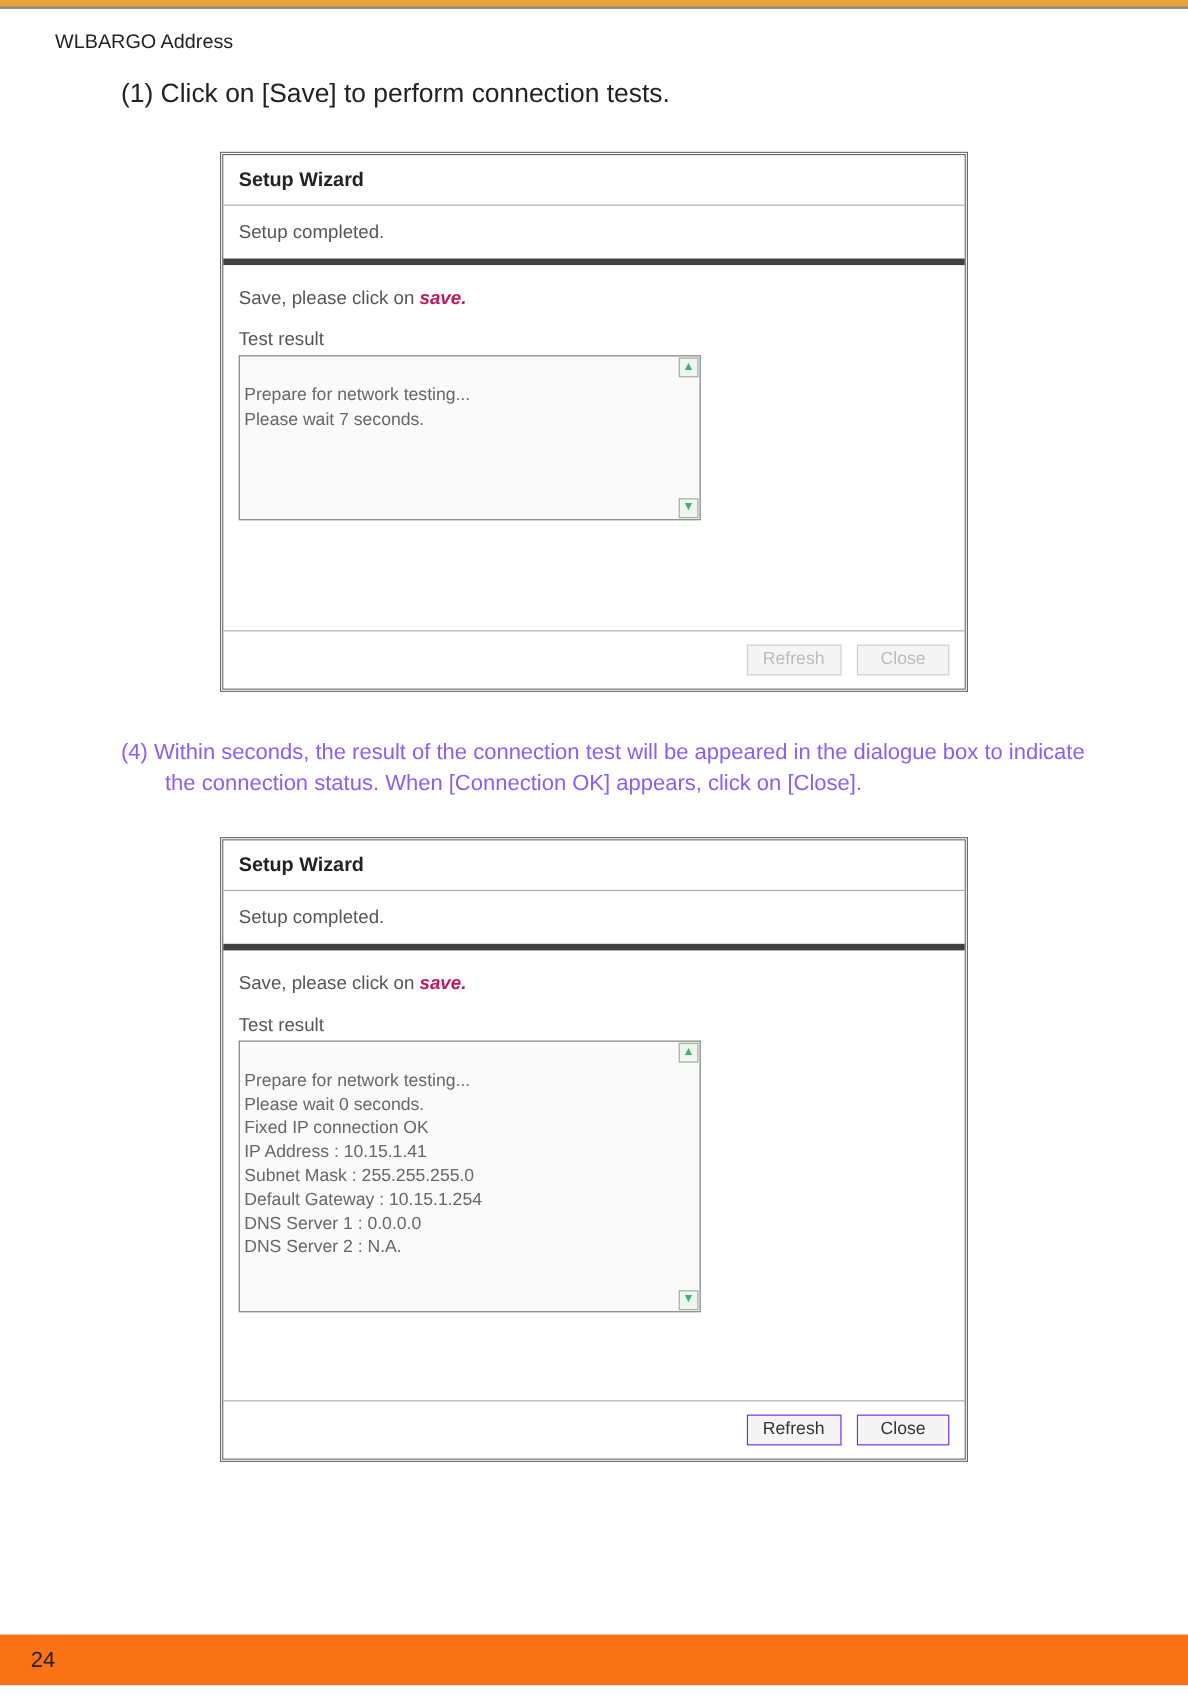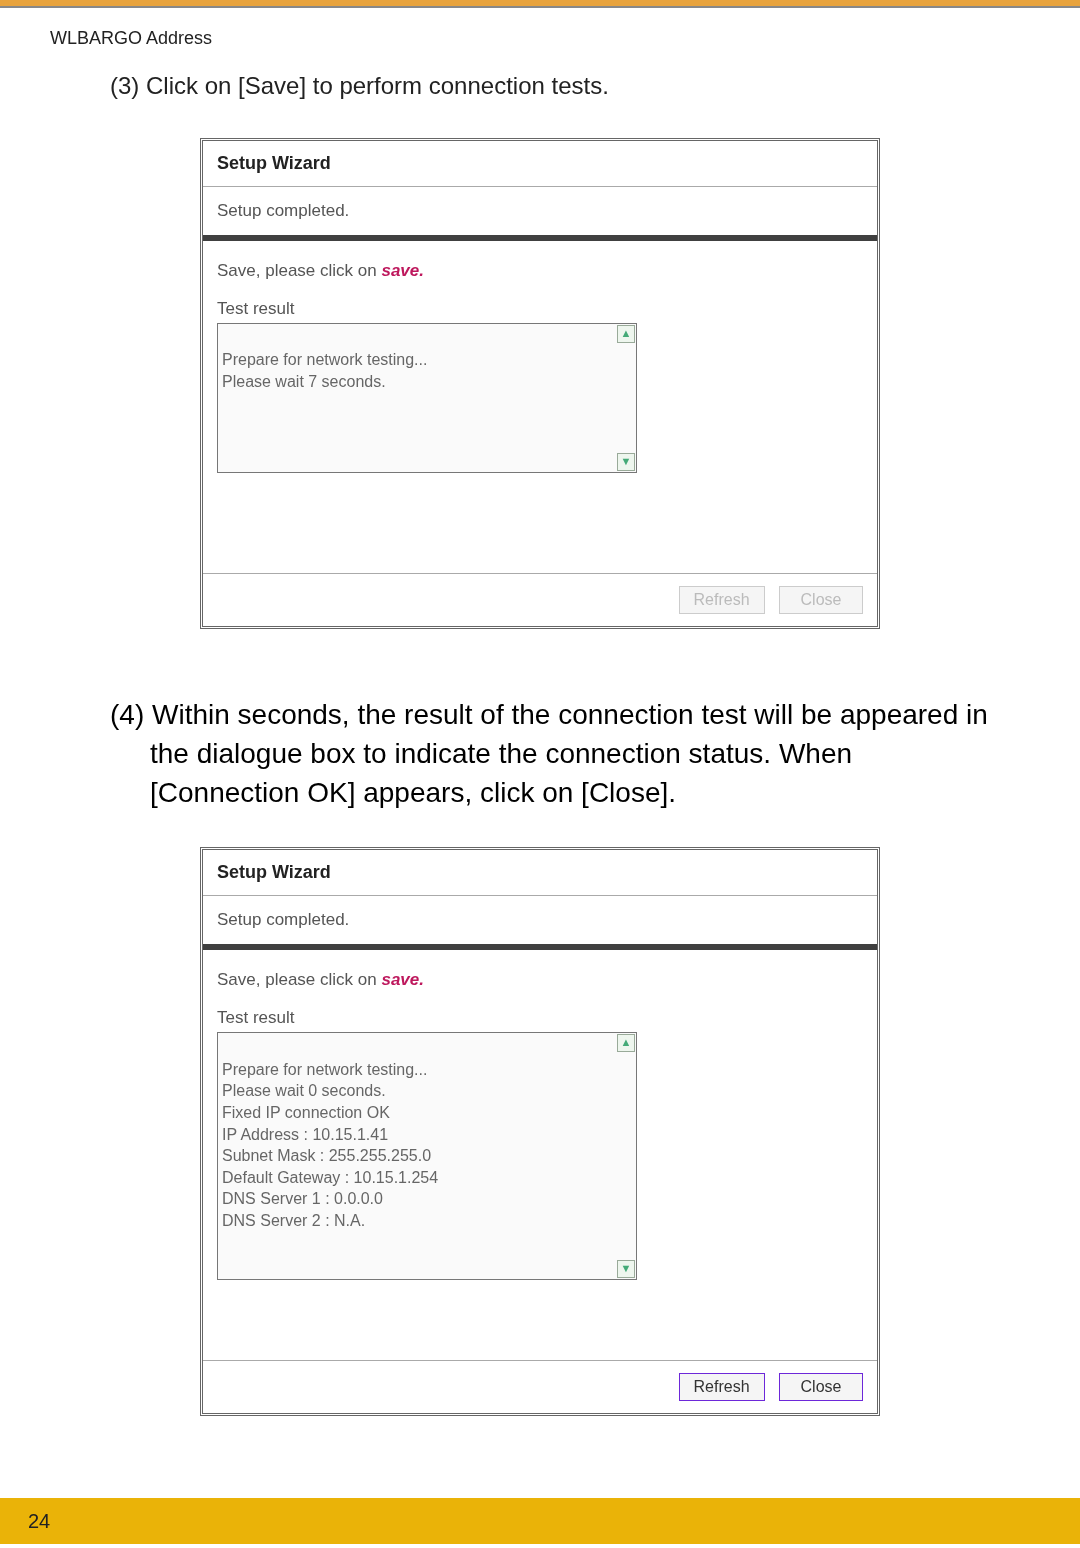--- a/index.html
+++ b/index.html
@@ -22,29 +22,29 @@
     padding: 20px 0 10px 50px;
     font-weight: normal;
   }
   .body-text {
     font-size: 24px;
     color: #222;
     padding: 10px 90px 20px 110px;
     line-height: 1.4;
   }
   .body-text-indent {
-    font-size: 28px;
-    color: #000000;
+    font-size: 20px;
+    color: #8b5cf6;
     padding: 10px 90px 20px 73px;
     line-height: 1.4;
     text-indent: -40px;
     padding-left: 150px;
   }
   .wizard-box {
-    margin: 15px auto 56px auto;
+    margin: 15px auto 31px auto;
     width: 680px;
     border: 3px double #666;
     background: #fff;
   }
   .wizard-header {
     padding: 12px 14px;
     border-bottom: 1px solid #aaa;
     font-weight: bold;
     font-size: 18px;
     font-family: Tahoma, Arial, sans-serif;
@@ -110,39 +110,39 @@
     font-size: 16px;
     margin-left: 10px;
     text-align: center;
     font-family: Tahoma, Arial, sans-serif;
   }
   .wiz-btn-disabled { color: #bbb; border-color: #ccc; }
   .wiz-btn-enabled { color: #333; }
   .bottom-bar {
     position: absolute;
     left: 0;
-    bottom: 4px;
+    bottom: 16px;
     width: 100%;
     height: 46px;
-    background: #eab308;
+    background: #f97316;
     color: #222;
     font-size: 20px;
     padding-left: 28px;
     display: flex;
     align-items: center;
   }
 </style>
 </head>
 <body>
 
 <div class="top-bar"></div>
 
 <div class="manual-title">WLBARGO Address</div>
 
-<div class="body-text">(3) Click on [Save] to perform connection tests.</div>
+<div class="body-text">(1) Click on [Save] to perform connection tests.</div>
 
 <div class="wizard-box">
   <div class="wizard-header">Setup Wizard</div>
   <div class="wizard-status">Setup completed.</div>
   <div class="wizard-body">
     <div class="save-line">
       <span>Save, please click on </span><span class="save-bold">save.</span>
     </div>
     <div class="test-label">Test result</div>
     <div class="result-area" style="min-height:150px;">

